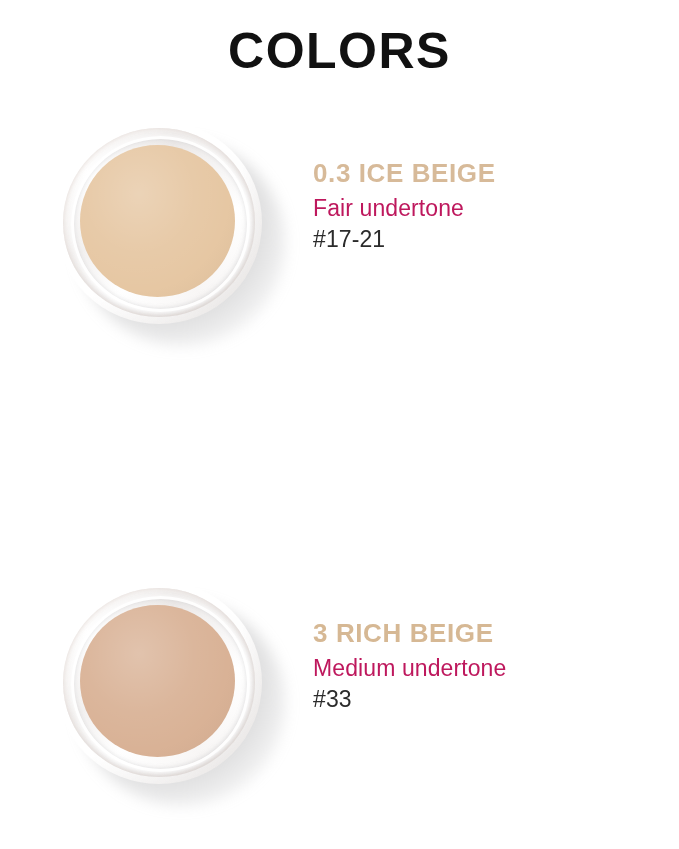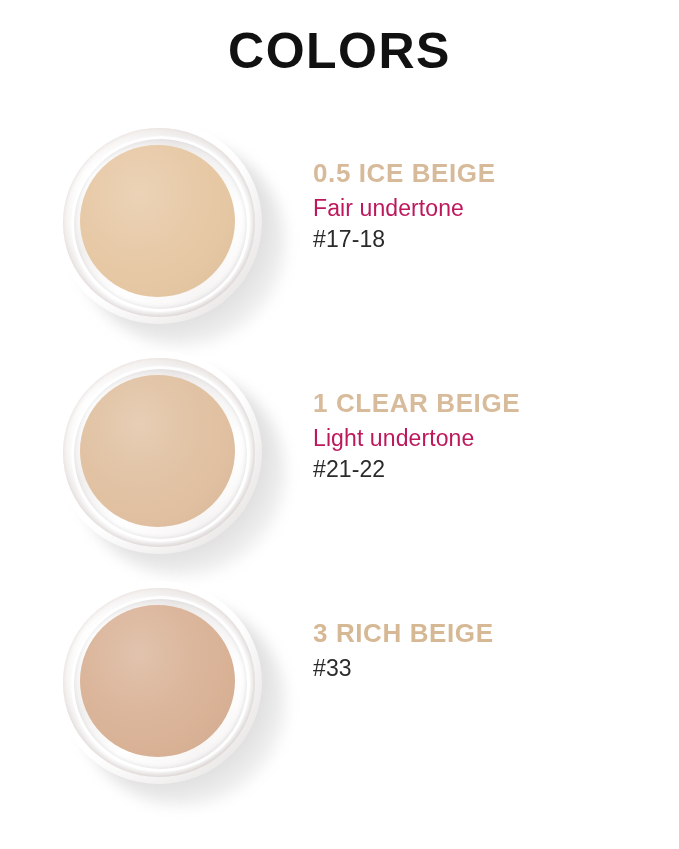--- a/index.html
+++ b/index.html
@@ -212,50 +212,36 @@
   <div class="swatch-row row-1">
     <div class="jar-wrap">
       <div class="jar-shadow"></div>
       <div class="jar-outer"></div>
       <div class="jar-glass"></div>
       <div class="jar-ring"></div>
       <div class="jar-innerline"></div>
       <div class="jar-cream" style="background-color: rgb(230, 199, 163);"></div>
     </div>
     <div class="swatch-text">
-      <div class="swatch-name" style="color: rgb(215, 186, 153);">0.5 ICE BEIGE</div>
+      <div class="swatch-name" style="color: rgb(215, 186, 153);">0.3 ICE BEIGE</div>
       <div class="swatch-desc">Fair undertone</div>
-      <div class="swatch-code">#17-18</div>
+      <div class="swatch-code">#17-21</div>
     </div>
   </div>
 
-  <div class="swatch-row row-2">
-    <div class="jar-wrap">
-      <div class="jar-shadow"></div>
-      <div class="jar-outer"></div>
-      <div class="jar-glass"></div>
-      <div class="jar-ring"></div>
-      <div class="jar-innerline"></div>
-      <div class="jar-cream" style="background-color: rgb(224, 192, 160);"></div>
-    </div>
-    <div class="swatch-text">
-      <div class="swatch-name" style="color: rgb(216, 187, 154);">1 CLEAR BEIGE</div>
-      <div class="swatch-desc">Light undertone</div>
-      <div class="swatch-code">#21-22</div>
-    </div>
-  </div>
 
   <div class="swatch-row row-3">
     <div class="jar-wrap">
       <div class="jar-shadow"></div>
       <div class="jar-outer"></div>
       <div class="jar-glass"></div>
       <div class="jar-ring"></div>
       <div class="jar-innerline"></div>
       <div class="jar-cream" style="background-color: rgb(217, 178, 150);"></div>
     </div>
     <div class="swatch-text">
       <div class="swatch-name" style="color: rgb(214, 184, 148);">3 RICH BEIGE</div>
+      <div class="swatch-desc">Medium undertone</div>
       <div class="swatch-code">#33</div>
     </div>
   </div>
 
 </div>
 
 </body></html>

